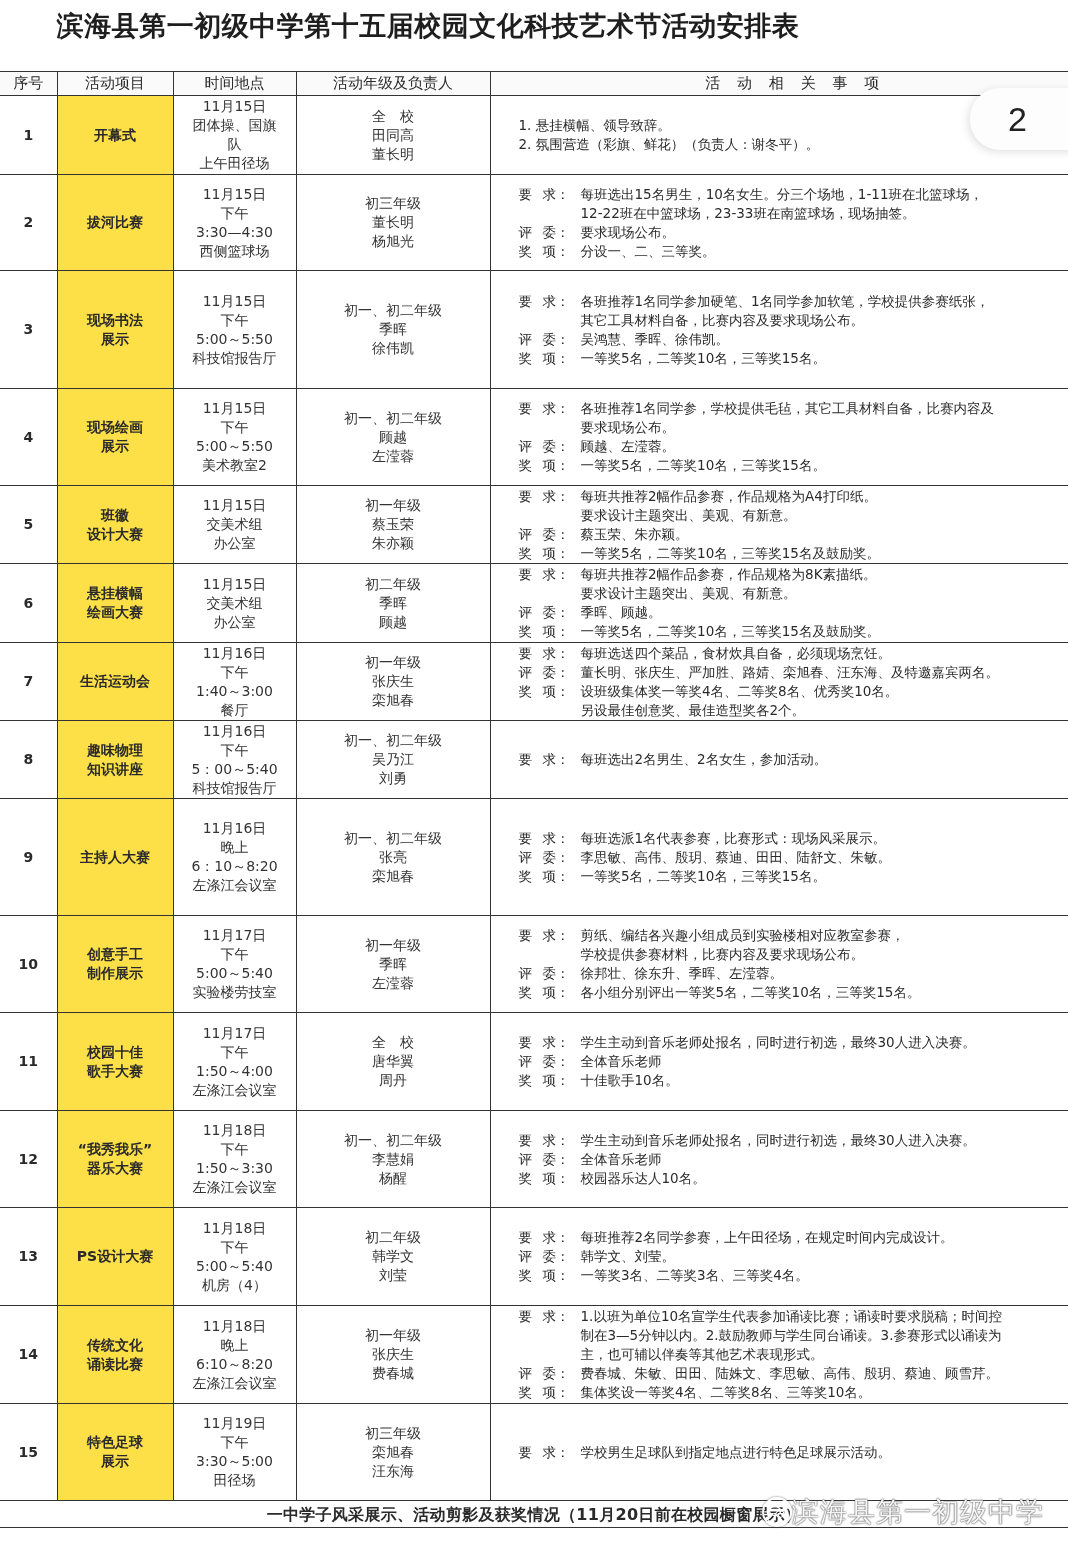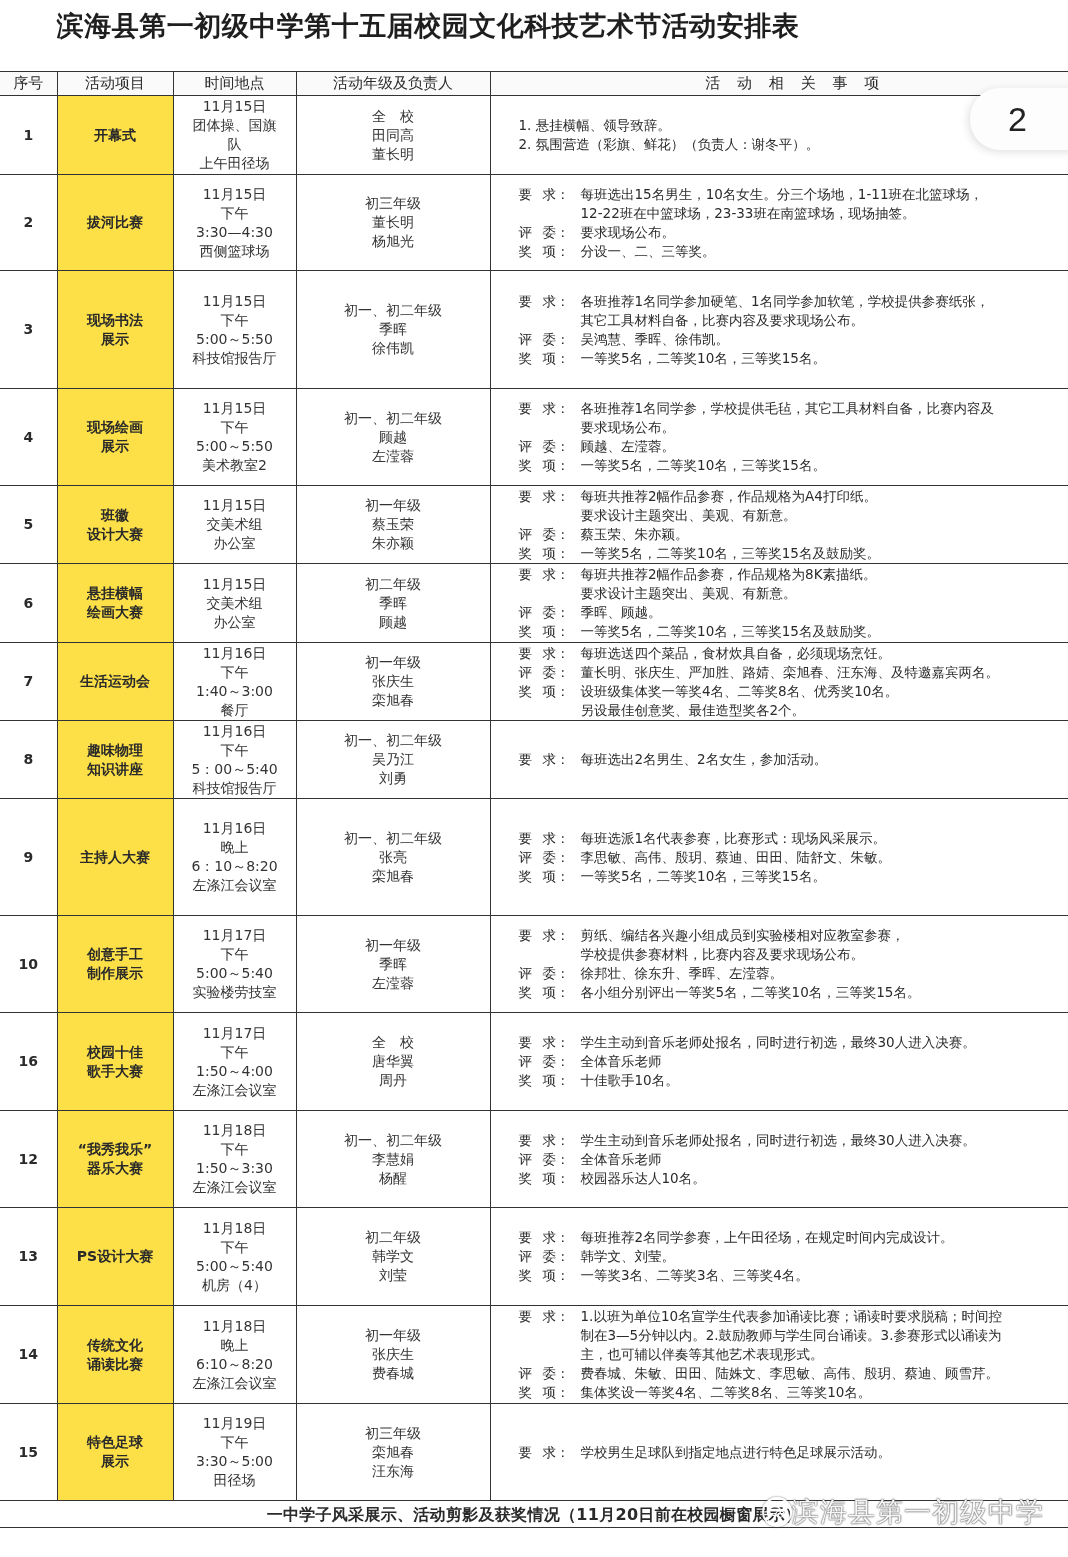--- a/index.html
+++ b/index.html
@@ -441,21 +441,21 @@
               <span class="lbl"><span class="a">评</span><span>委</span><span>：</span></span>
               <span class="txt">徐邦壮、徐东升、季晖、左滢蓉。</span>
             </div>
             <div class="line">
               <span class="lbl"><span class="a">奖</span><span>项</span><span>：</span></span>
               <span class="txt">各小组分别评出一等奖5名，二等奖10名，三等奖15名。</span>
             </div>
           </td>
         </tr>
         <tr class="r" style="height: 98px;">
-          <td class="num">16</td>
+          <td class="num">11</td>
           <td class="activity">
             <div class="stack">
               <div>校园十佳</div>
               <div>歌手大赛</div>
             </div>
           </td>
           <td class="timeplace">
             <div class="stack">
               <div>11月17日</div>
               <div>下午</div>

